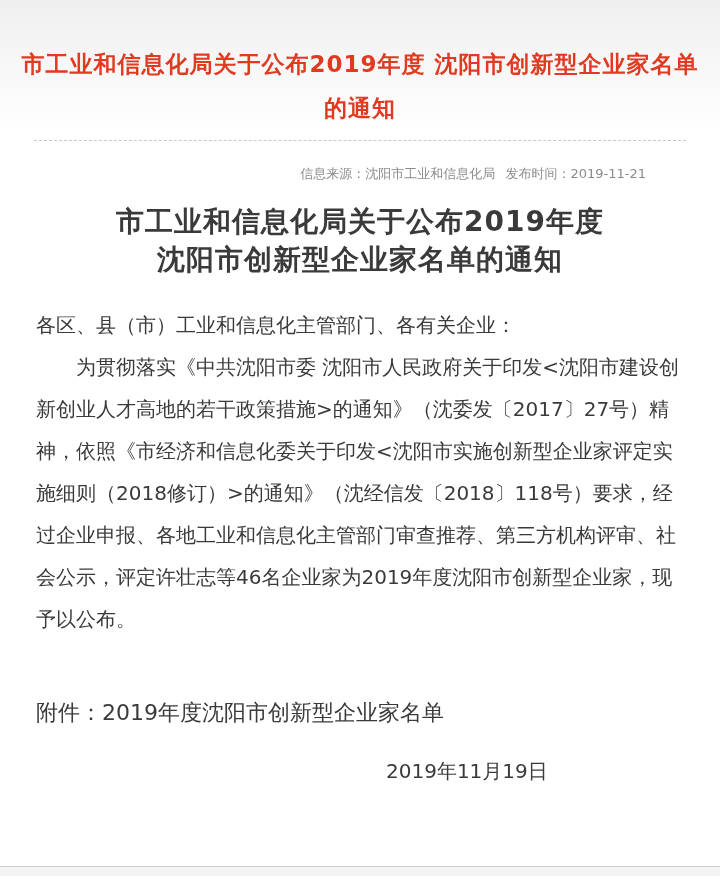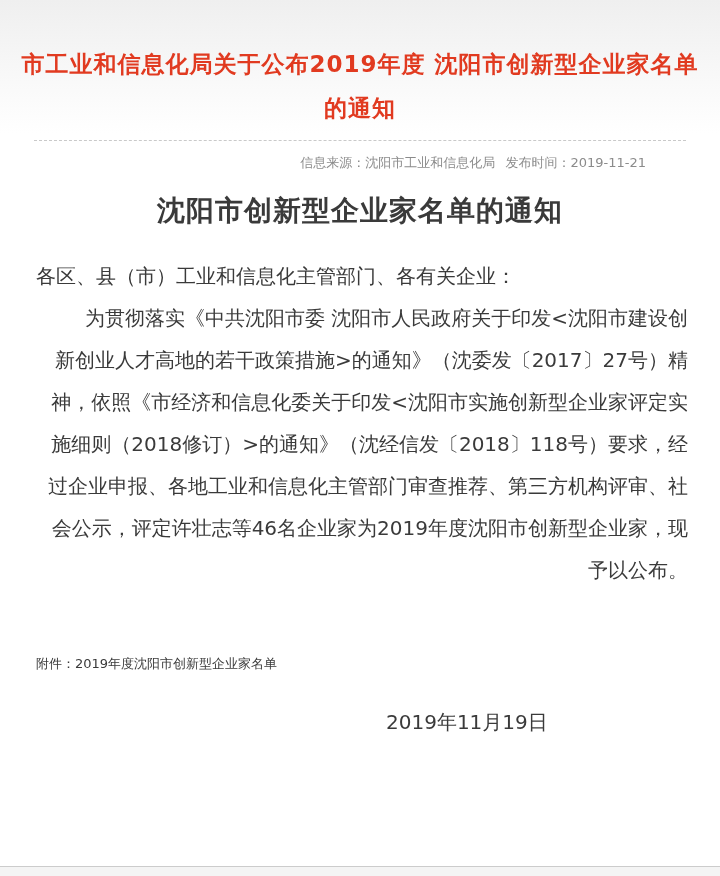--- a/index.html
+++ b/index.html
@@ -24,45 +24,45 @@
     letter-spacing: 1px;
   }
   .dashed-divider {
     border: none;
     border-top: 1px dashed #c9c9c9;
     margin: 6px 34px 0 34px;
   }
   .meta {
     text-align: right;
     padding-right: 74px;
-    margin-top: 13px;
+    margin-top: 24px;
     color: #8b8b8b;
     font-size: 13px;
   }
   .meta span { margin-left: 6px; }
   .doc-title {
     text-align: center;
     font-weight: bold;
     color: #3a3a3a;
     font-size: 28px;
     line-height: 38px;
     margin-top: 20px;
     letter-spacing: 1px;
   }
   .content {
     margin: 0 32px 0 36px;
     color: #3a3a3a;
     font-size: 20px;
     line-height: 42px;
   }
   .salutation { margin-top: 25px; }
-  .para { text-indent: 2em; margin: 0; text-align: right; }
+  .para { text-indent: 2em; margin: 0; }
   .attach-label {
     margin-top: 52px;
-    font-size: 13px;
+    font-size: 22px;
   }
   .attach-row {
     margin-top: 10px;
     display: flex;
     align-items: center;
     gap: 4px;
   }
   .excel-icon { width: 16px; height: 16px; display: inline-block; flex: none; }
   .attach-link {
     color: #2a5fc4;
@@ -92,20 +92,21 @@
 </div>
 
 <hr class="dashed-divider">
 
 <div class="meta">
   <span>信息来源：沈阳市工业和信息化局</span>
   <span>发布时间：2019-11-21</span>
 </div>
 
 <div class="doc-title">
+  <div>市工业和信息化局关于公布2019年度</div>
   <div>沈阳市创新型企业家名单的通知</div>
 </div>
 
 <div class="content">
   <div class="salutation">各区、县（市）工业和信息化主管部门、各有关企业：</div>
   <p class="para">为贯彻落实《中共沈阳市委 沈阳市人民政府关于印发&lt;沈阳市建设创新创业人才高地的若干政策措施&gt;的通知》（沈委发〔2017〕27号）精神，依照《市经济和信息化委关于印发&lt;沈阳市实施创新型企业家评定实施细则（2018修订）&gt;的通知》（沈经信发〔2018〕118号）要求，经过企业申报、各地工业和信息化主管部门审查推荐、第三方机构评审、社会公示，评定许壮志等46名企业家为2019年度沈阳市创新型企业家，现予以公布。</p>
 
   <div class="attach-label">附件：2019年度沈阳市创新型企业家名单</div>
 
 

